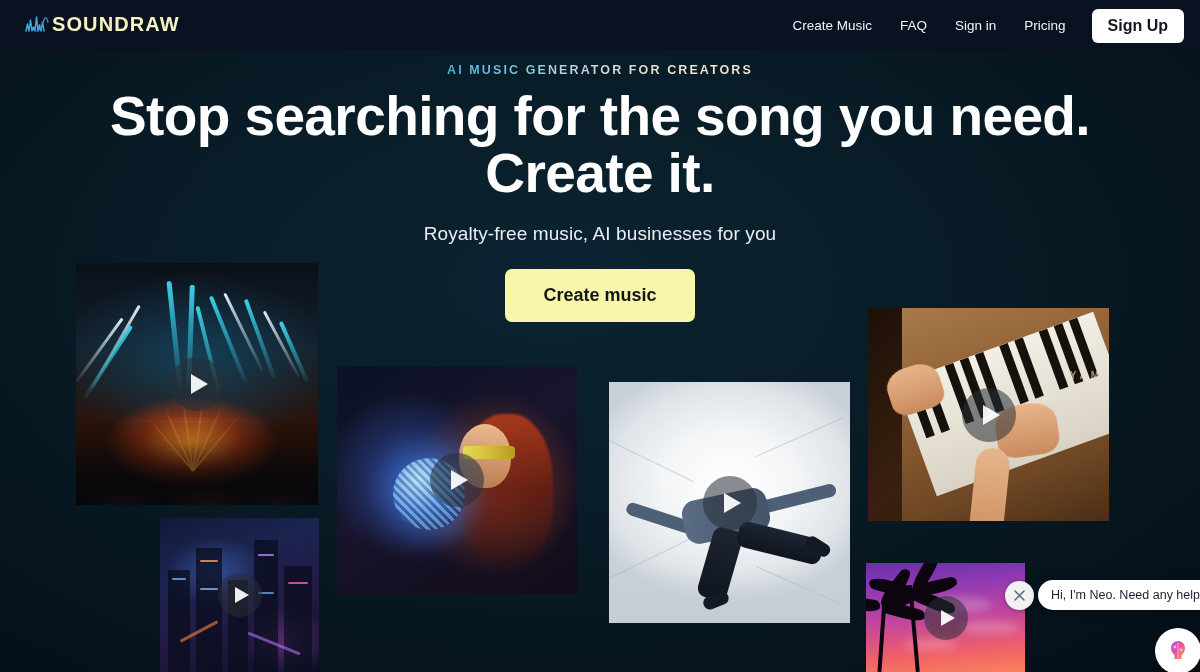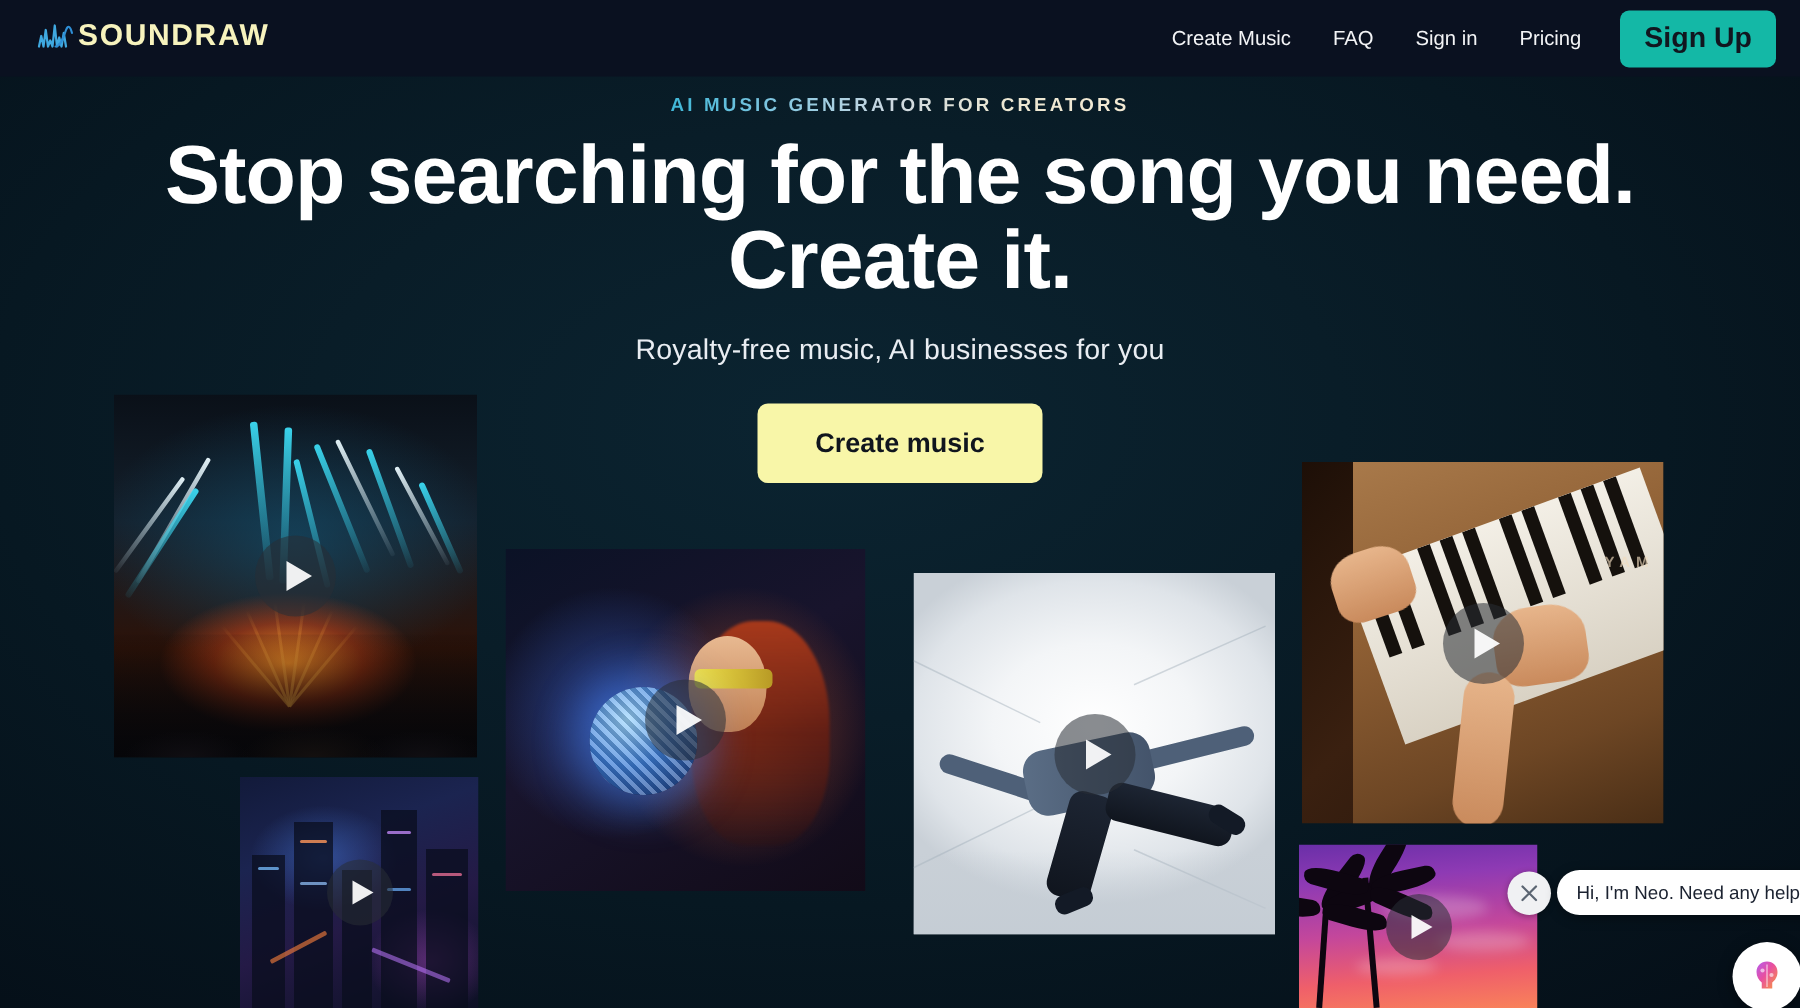--- a/index.html
+++ b/index.html
@@ -26,21 +26,21 @@
   .logo-text {
     font-size:20px; font-weight:bold; letter-spacing:1.1px;
     color:#f7f3bd; line-height:1; white-space:nowrap;
   }
   .nav { display:flex; align-items:center; gap:0; }
   .nav-link {
     color:#f3f4f6; font-size:13.5px; text-decoration:none;
     padding:0 14px; line-height:51px; white-space:nowrap;
   }
   .signup-btn {
-    background:#14b8a6; color:#11161f; font-size:19px; font-weight:bold;
+    background:#ffffff; color:#11161f; font-size:16px; font-weight:bold;
     border:none; border-radius:6px; padding:8px 16px; margin-left:12px;
     cursor:pointer; white-space:nowrap;
   }
 
   
   .hero { position:absolute; top:51px; left:0; width:1200px; z-index:20;
     display:flex; flex-direction:column; align-items:center; pointer-events:none; }
   .eyebrow {
     margin-top:12px; font-size:12.5px; letter-spacing:2.1px; font-weight:bold;
     background:linear-gradient(90deg,#3fb8d8 0%, #7ec5e0 22%, #cdd9e2 48%, #ece7d2 72%, #f3ead4 100%);
@@ -138,21 +138,21 @@
   .persp { position:absolute; background:rgba(160,172,183,0.45); height:1px; transform-origin:left center; }
   .floor { position:absolute; left:0; right:0; bottom:0; height:56px;
     background:linear-gradient(180deg, rgba(214,220,226,0.0), rgba(196,204,212,0.85)); }
   .dncr-torso { position:absolute; left:74px; top:112px; width:86px; height:44px; border-radius:14px;
     background:linear-gradient(100deg,#5b6e86,#43536a); transform:rotate(-12deg); }
   .dncr-arm { position:absolute; height:13px; border-radius:7px; background:#4e6078; }
   .dncr-leg { position:absolute; border-radius:9px; background:linear-gradient(180deg,#1d2533,#10151e); }
   .shoe { position:absolute; width:26px; height:13px; border-radius:6px; background:#131a26; }
 
   
-  #card-piano { left:868px; top:308px; width:241px; height:241px; }
+  #card-piano { left:868px; top:308px; width:241px; height:213px; }
   .piano-bg { position:absolute; inset:0; background:linear-gradient(135deg,#1d0f07 0%, #3a2010 45%, #221309 100%); }
   .piano-body { position:absolute; left:34px; top:0; right:0; bottom:0;
     background:linear-gradient(160deg,#a8794a 0%, #8d5e33 40%, #6d4624 75%, #4a2e16 100%); }
   .keys { position:absolute; left:42px; top:36px; width:210px; height:120px; transform:rotate(-20deg);
     background:linear-gradient(180deg,#f3efe6,#d9d2c4); overflow:hidden; }
   .bkey { position:absolute; top:0; width:9px; height:62px; background:#15110d; }
   .hand { position:absolute; border-radius:40% 40% 30% 30%; background:linear-gradient(180deg,#e7b58b,#c98a5c); filter:blur(0.5px); }
   .yam { position:absolute; right:6px; top:62px; color:rgba(240,220,190,0.65);
     font-size:10px; letter-spacing:4px; font-weight:bold; }
 

